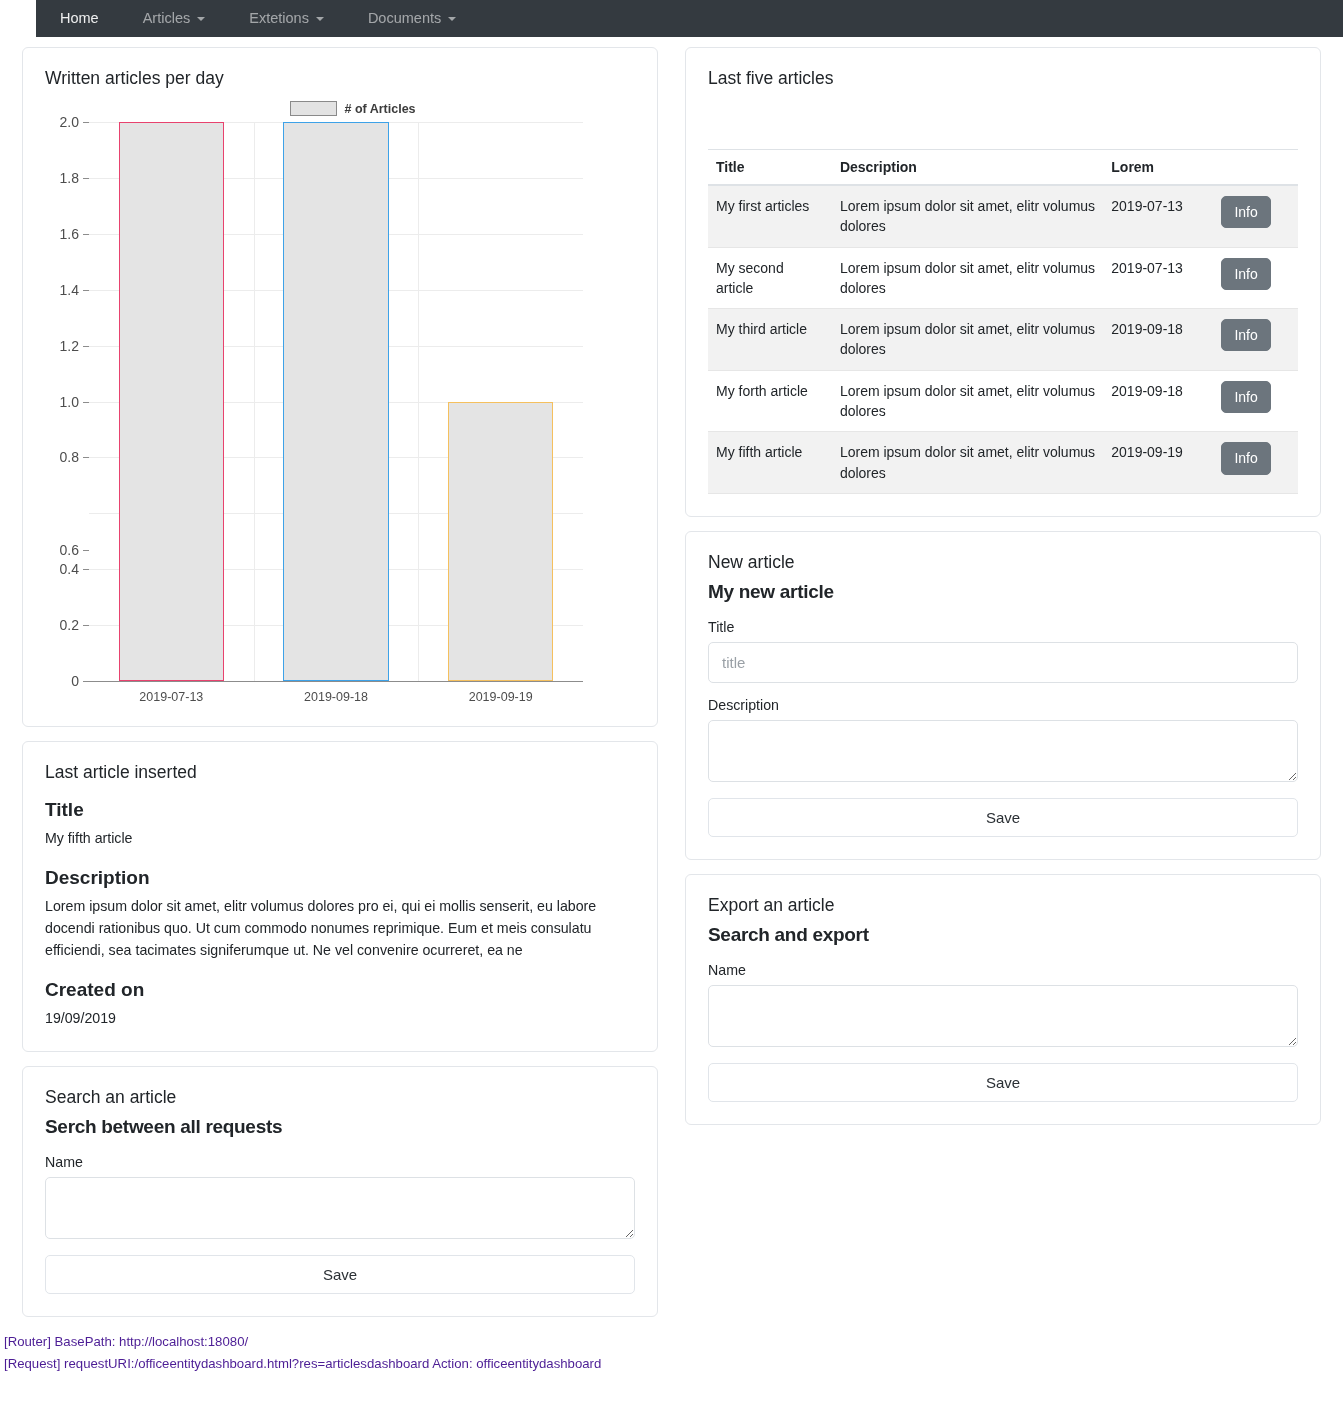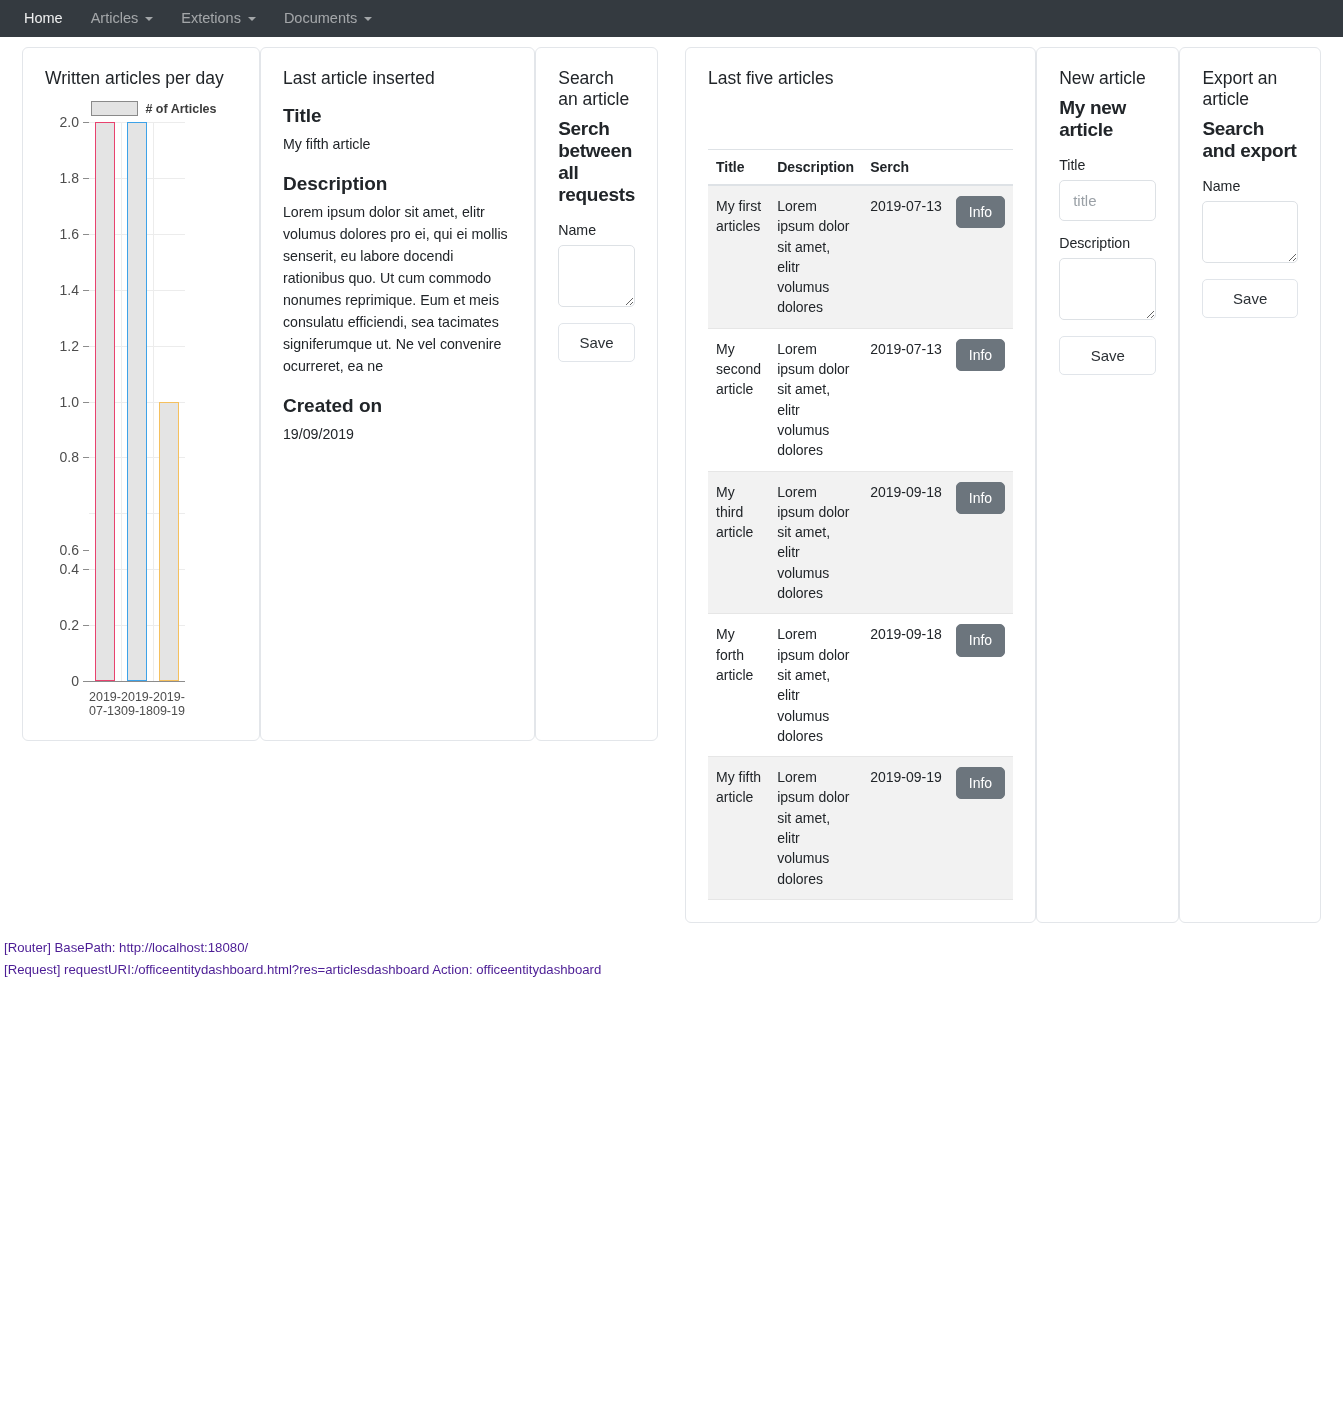--- a/index.html
+++ b/index.html
@@ -11,21 +11,22 @@
   }
   body { width: 1343px; min-height: 1408px; position: relative; }
 
   
   .navbar {
     background: #343a40;
     height: 37px;
     display: flex;
     align-items: center;
     padding: 0 18px;
-    gap: 0;
+    gap: 16px;
+    margin-left: 36px;
   }
   .nav-item {
     display: flex;
     align-items: center;
     gap: 5px;
     padding: 0 14px;
     font-size: 14.5px;
     line-height: 1;
     cursor: pointer;
     white-space: nowrap;
@@ -43,21 +44,21 @@
 
   
   .grid {
     display: grid;
     grid-template-columns: 1fr 1fr;
     column-gap: 27px;
     row-gap: 0px;
     padding: 10px 22px 0 22px;
     align-items: start;
   }
-  .col-left, .col-right { display: flex; flex-direction: row; }
+  .col-left, .col-right { display: flex; flex-direction: column; gap: 14px; }
 
   .card {
     background: #fff;
     border: 1px solid #e3e6ea;
     border-radius: 6px;
     padding: 20px 22px 22px 22px;
   }
   .card-title {
     font-size: 17.5px;
     font-weight: 400;
@@ -354,21 +355,21 @@
   <div class="col-right">
 
     <section class="card">
       <h5 class="card-title">Last five articles</h5>
       <div class="table-spacer"></div>
       <table class="articles">
         <thead>
           <tr>
             <th class="col-title">Title</th>
             <th class="col-desc">Description</th>
-            <th class="col-date">Serch</th>
+            <th class="col-date">Lorem</th>
             <th class="col-act"></th>
           </tr>
         </thead>
         <tbody id="articles-body">
             <tr>
               <td class="col-title">My first articles</td>
               <td class="col-desc">Lorem ipsum dolor sit amet, elitr volumus dolores</td>
               <td class="col-date">2019-07-13</td>
               <td class="col-act"><button class="btn-info">Info</button></td>
             </tr>

